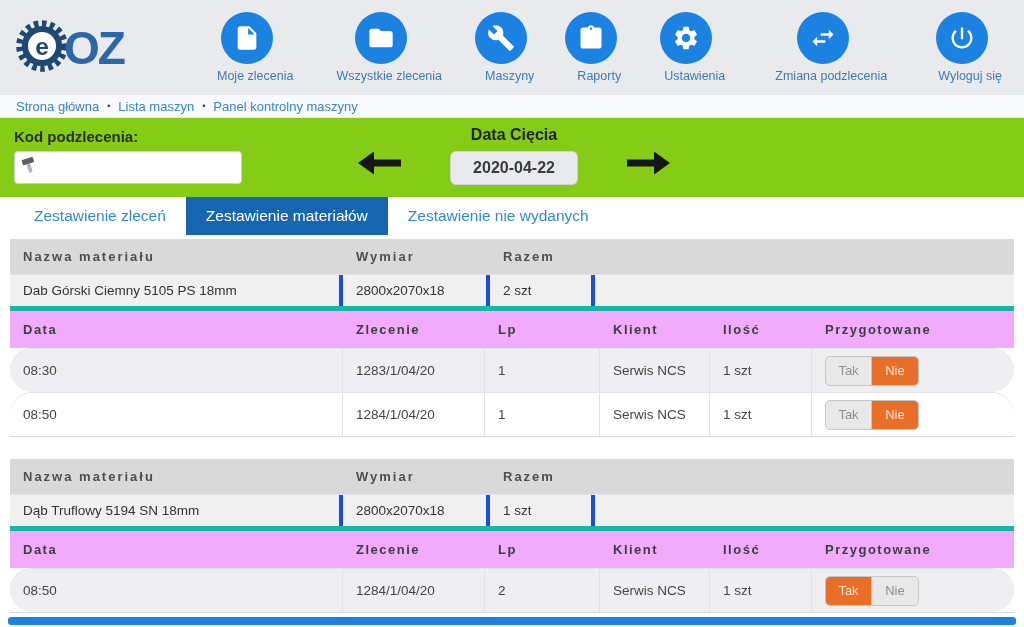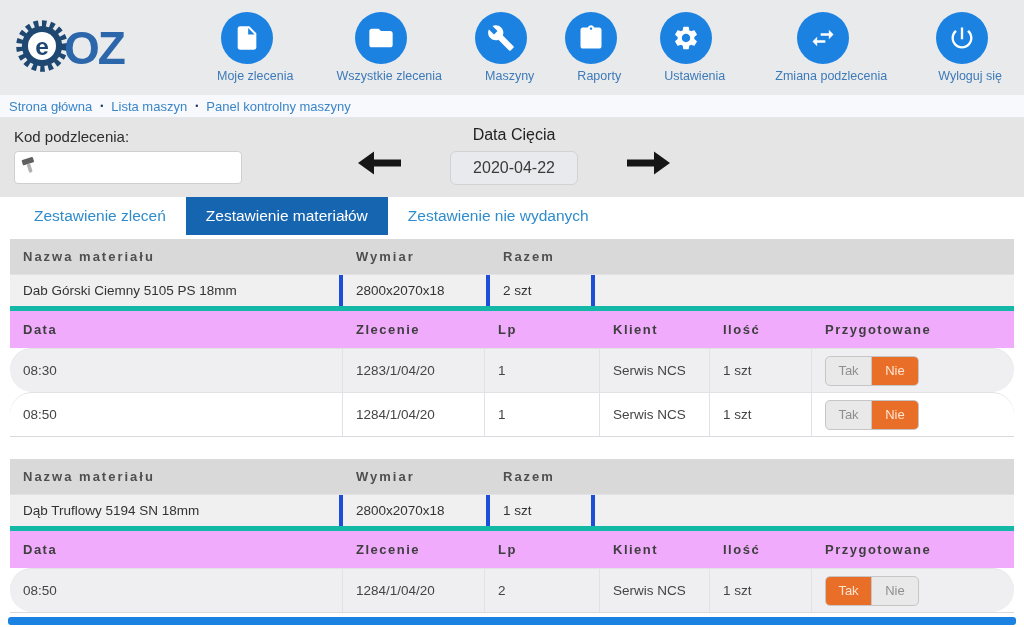--- a/index.html
+++ b/index.html
@@ -12,26 +12,26 @@
   .logo-oz { font-size:46px; font-weight:800; color:#2c67ac; letter-spacing:-2px; margin-left:-6px; }
   .nav-group { display:flex; gap:26px; }
   .nav-left { margin-left:14px; }
   .nav-right { margin-left:auto; gap:34px; margin-right:8px; }
   .nav-item { display:flex; flex-direction:column; align-items:center; cursor:pointer; }
   .nav-circle { width:52px; height:52px; border-radius:50%; background:#1b82e2; display:flex; align-items:center; justify-content:center; }
   .nav-circle svg { width:28px; height:28px; fill:#ffffff; }
   .nav-label { margin-top:5px; font-size:12.5px; color:#3d7ab8; white-space:nowrap;margin-left:17px; }
 
   
-  .breadcrumb { height:23px; background:#f7f9fc; border-bottom:1px solid #e3e8ef; display:flex; align-items:center; padding:0 9px; font-size:13px; }
+  .breadcrumb { height:23px; background:#f7f9fc; border-bottom:1px solid #e3e8ef; display:flex; align-items:center; padding:0 16px; font-size:13px; }
   .crumb { color:#3a85c8; cursor:pointer; }
   .crumb-sep { color:#1d3c5e; font-size:9px; margin:0 8px; }
 
   
-  .filter-row { position:relative; height:79px; background:#e5e5e5; }
+  .filter-row { position:relative; height:79px; background:#84cc16;font-weight:bold; }
   .kod-block { position:absolute; left:14px; top:10px; }
   .kod-label { font-size:15px; color:#2e2e2e; margin-bottom:6px; }
   .kod-input { width:228px; height:33px; border:1px solid #cfcfcf; border-radius:4px; background:#fff; display:flex; align-items:flex-start; padding:3px 6px; }
   .date-block { position:absolute; left:4px; right:0; top:8px; display:flex; justify-content:center; align-items:center; gap:48px; }
   .date-col { display:flex; flex-direction:column; align-items:center; }
   .date-label { font-size:16px; color:#222222; margin-bottom:7px; }
   .date-box { background:#e8eaed; border:1px solid #d0d3d6; border-radius:6px; padding:7px 22px; font-size:16px; color:#3a3a3a; cursor:pointer; }
   .arrow-btn { cursor:pointer; display:flex; align-items:center; margin-top:18px; }
 
   

